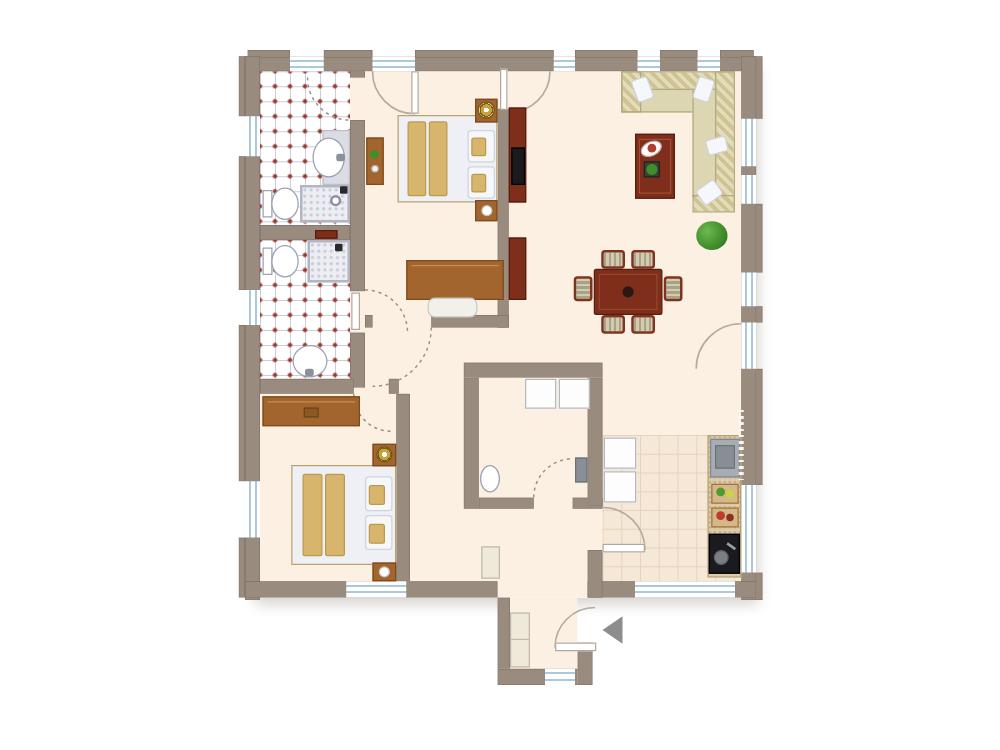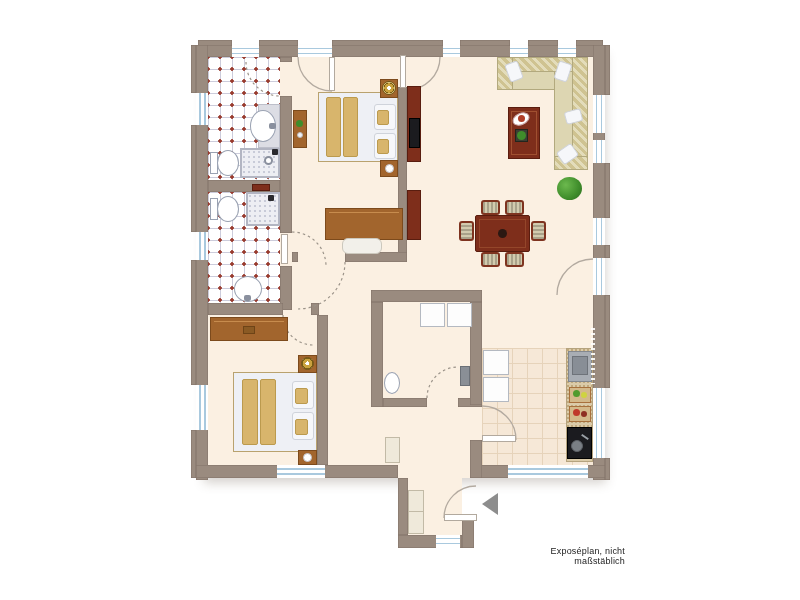--- a/index.html
+++ b/index.html
@@ -247,14 +247,13 @@
   <div class="furn blank" style="left:260px;top:379px;width:16px;height:66px"></div>
   <div class="furn pillow" style="left:292px;top:381px;width:22px;height:28px"></div>
   <div class="furn pillow" style="left:292px;top:412px;width:22px;height:28px"></div>
   <div class="furn cushion" style="left:295px;top:388px;width:13px;height:16px"></div>
   <div class="furn cushion" style="left:295px;top:419px;width:13px;height:16px"></div>
   <div class="furn wood" style="left:298px;top:355px;width:19px;height:18px"></div>
   <div class="furn lamp" style="left:301px;top:357px;width:13px;height:13px"></div>
   <div class="furn wood" style="left:298px;top:450px;width:19px;height:15px"></div>
   <div class="furn" style="left:303px;top:453px;width:9px;height:9px;background:#fff;border:1px solid #c2c2c8;border-radius:50%"></div>
 
-  <div class="caption" style="left:505px;top:546px;width:120px;text-align:right">Exposéplan, nicht maßstäblich</div>
 </div>
 
 </body></html>

